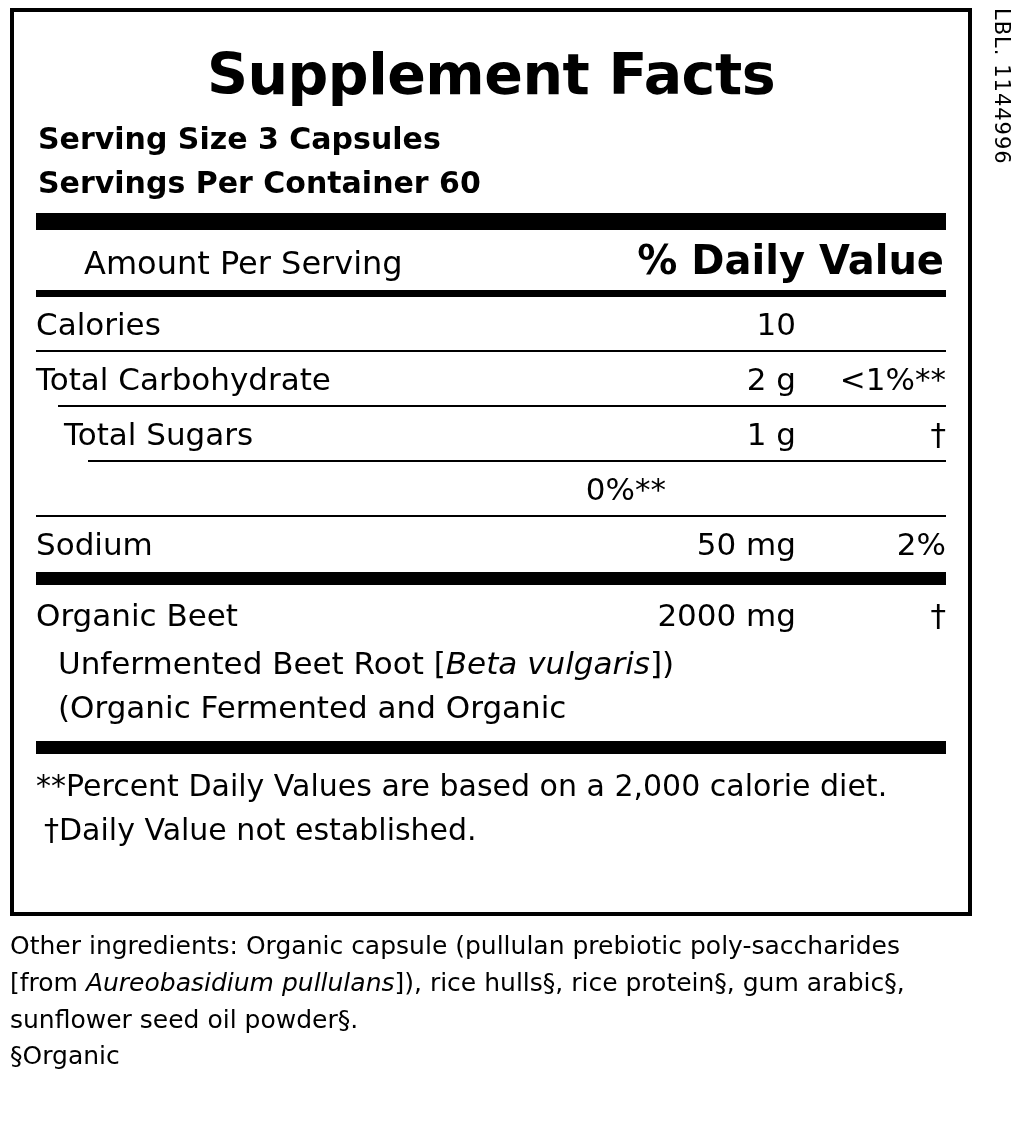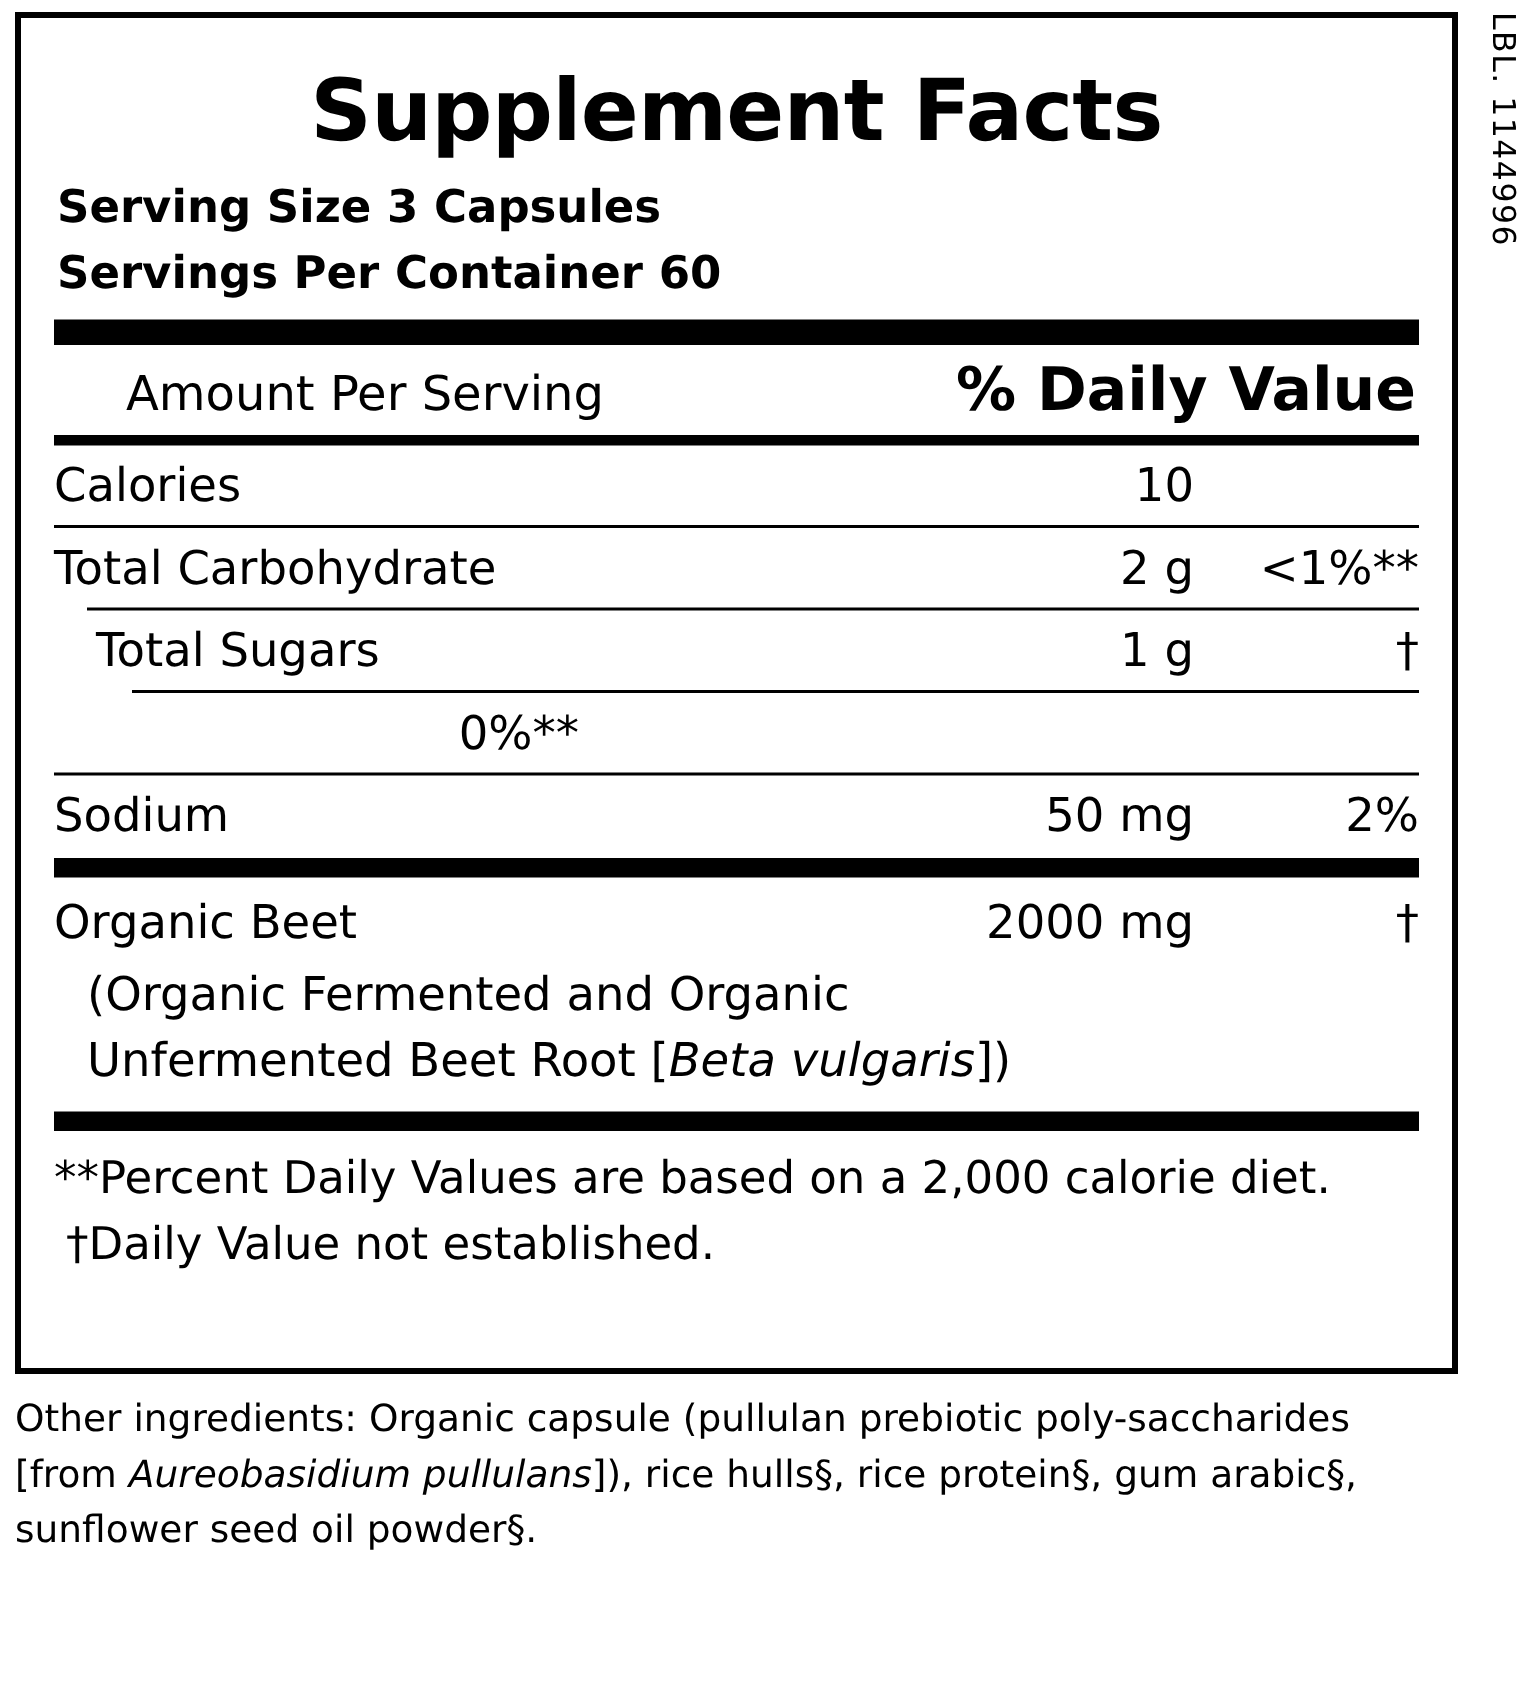--- a/index.html
+++ b/index.html
@@ -90,20 +90,21 @@
     font-size: 40px;
     text-align: right;
     padding: 7px 2px 7px 0;
   }
 
   .nutr-row {
     display: flex;
     align-items: baseline;
     padding: 9px 0 8px 0;
     font-size: 31px;
+    justify-content: center;
   }
   .nutr-name {
     flex: 1 1 auto;
     white-space: nowrap;
   }
   .nutr-amt {
     width: 200px;
     text-align: right;
     white-space: nowrap;
   }
@@ -203,30 +204,31 @@
     </div>
 
     <div class="sep-thick"></div>
 
     <div class="nutr-row" style="padding-top:12px;">
       <div class="nutr-name">Organic Beet</div>
       <div class="nutr-amt">2000 mg</div>
       <div class="nutr-dv">†</div>
     </div>
     <div class="ing-block" style="padding-top:0;">
+      <div class="ing-sub"><span>Unfermented Beet Root [</span><span class="ital">Beta vulgaris</span><span>])</span></div>
       <div class="ing-sub">(Organic Fermented and Organic</div>
-      <div class="ing-sub"><span>Unfermented Beet Root [</span><span class="ital">Beta vulgaris</span><span>])</span></div>
     </div>
 
     <div class="sep-thick" style="margin-top:12px;"></div>
 
     <div class="footnotes">
       <div>**Percent Daily Values are based on a 2,000 calorie diet.</div>
       <div class="fn2">†Daily Value not established.</div>
     </div>
 
   </div>
 
   <div class="other-ing">
     <span>Other ingredients: Organic capsule (pullulan prebiotic poly-saccharides [from </span><span class="ital">Aureobasidium pullulans</span><span>]), rice hulls§, rice protein§, gum arabic§, sunflower seed oil powder§.</span>
+    <div>§Organic</div>
   </div>
 
 </div>
 
 </body></html>

